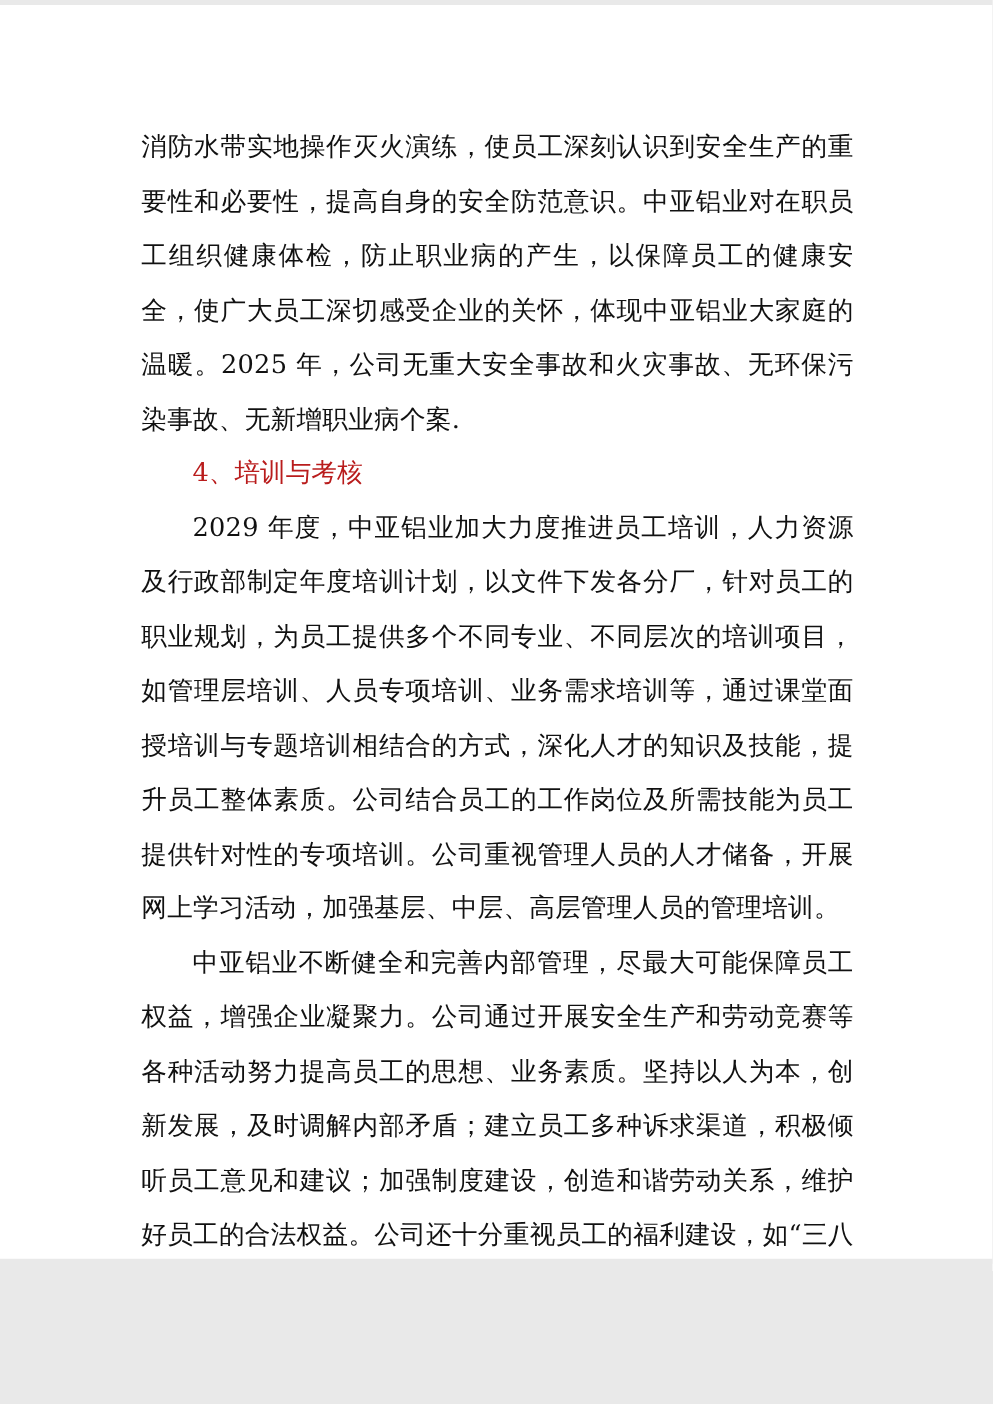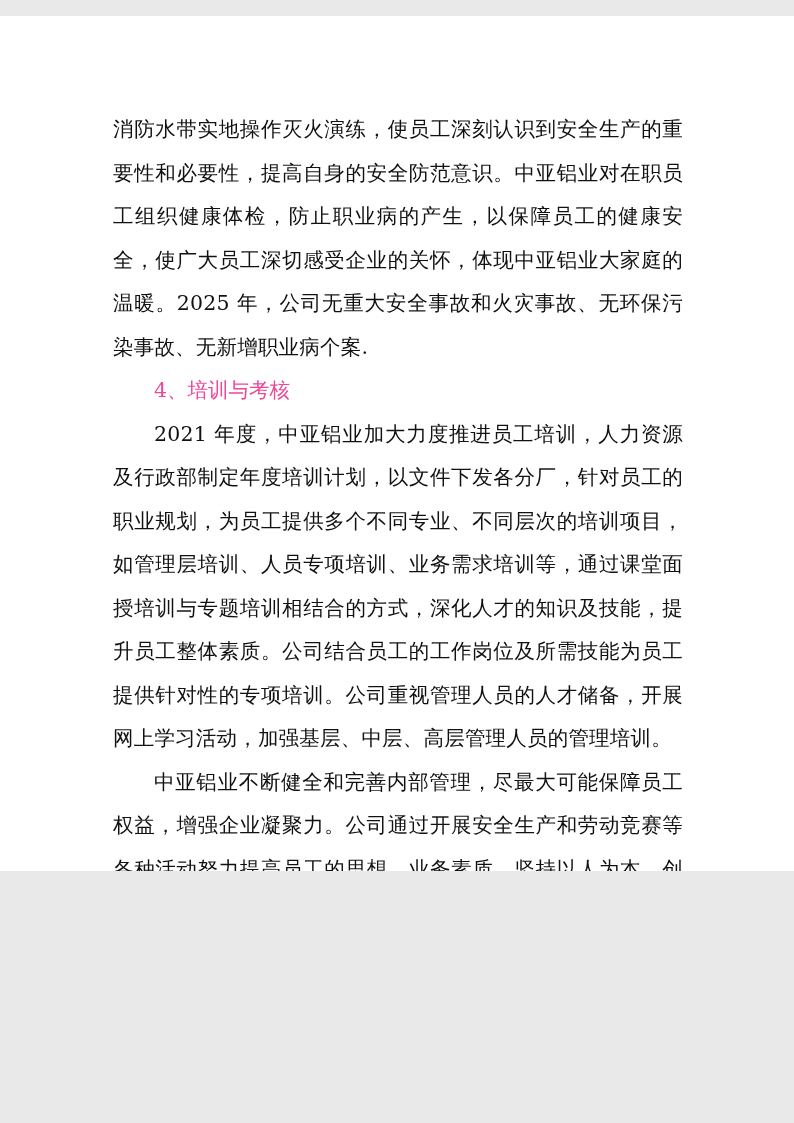--- a/index.html
+++ b/index.html
@@ -6,22 +6,22 @@
     margin: 0;
     padding: 0;
     background: #e9e9e9;
   }
   body {
     font-family: "DejaVu Sans", sans-serif;
   }
   .page {
     position: relative;
     width: 794px;
-    height: 855px;
-    margin: 16px auto;
+    height: 1003px;
+    margin: 4px auto;
     background: #ffffff;
     box-sizing: border-box;
     overflow: hidden;
   }
   .content {
     position: absolute;
     left: 113px;
     top: 92px;
     width: 570px;
   }
@@ -35,34 +35,34 @@
     margin: 0;
     letter-spacing: 0.2px;
   }
   .indent {
     text-indent: 41px;
   }
   .heading {
     font-family: "DejaVu Serif", "Liberation Serif", serif;
     font-size: 20.5px;
     line-height: 43.5px;
-    color: #ec4899;
+    color: #b91c1c;
     margin: 0;
     text-indent: 41px;
   }
 </style>
 </head>
 <body>
 
 <div class="page">
   <div class="content">
 
     <p class="para">消防水带实地操作灭火演练，使员工深刻认识到安全生产的重要性和必要性，提高自身的安全防范意识。中亚铝业对在职员工组织健康体检，防止职业病的产生，以保障员工的健康安全，使广大员工深切感受企业的关怀，体现中亚铝业大家庭的温暖。2025 年，公司无重大安全事故和火灾事故、无环保污染事故、无新增职业病个案.</p>
 
     <p class="heading">4、培训与考核</p>
 
-    <p class="para indent">2021 年度，中亚铝业加大力度推进员工培训，人力资源及行政部制定年度培训计划，以文件下发各分厂，针对员工的职业规划，为员工提供多个不同专业、不同层次的培训项目，如管理层培训、人员专项培训、业务需求培训等，通过课堂面授培训与专题培训相结合的方式，深化人才的知识及技能，提升员工整体素质。公司结合员工的工作岗位及所需技能为员工提供针对性的专项培训。公司重视管理人员的人才储备，开展网上学习活动，加强基层、中层、高层管理人员的管理培训。</p>
+    <p class="para indent">2029 年度，中亚铝业加大力度推进员工培训，人力资源及行政部制定年度培训计划，以文件下发各分厂，针对员工的职业规划，为员工提供多个不同专业、不同层次的培训项目，如管理层培训、人员专项培训、业务需求培训等，通过课堂面授培训与专题培训相结合的方式，深化人才的知识及技能，提升员工整体素质。公司结合员工的工作岗位及所需技能为员工提供针对性的专项培训。公司重视管理人员的人才储备，开展网上学习活动，加强基层、中层、高层管理人员的管理培训。</p>
 
 
     <p class="para indent">中亚铝业不断健全和完善内部管理，尽最大可能保障员工权益，增强企业凝聚力。公司通过开展安全生产和劳动竞赛等各种活动努力提高员工的思想、业务素质。坚持以人为本，创新发展，及时调解内部矛盾；建立员工多种诉求渠道，积极倾听员工意见和建议；加强制度建设，创造和谐劳动关系，维护好员工的合法权益。公司还十分重视员工的福利建设，如“三八节”“中秋节”“春节”等传统节日，向员工发放精美礼品、生活用品，向员工表示节日的慰问和美好祝福。</p>
 
   </div>
 </div>
 
 </body></html>

